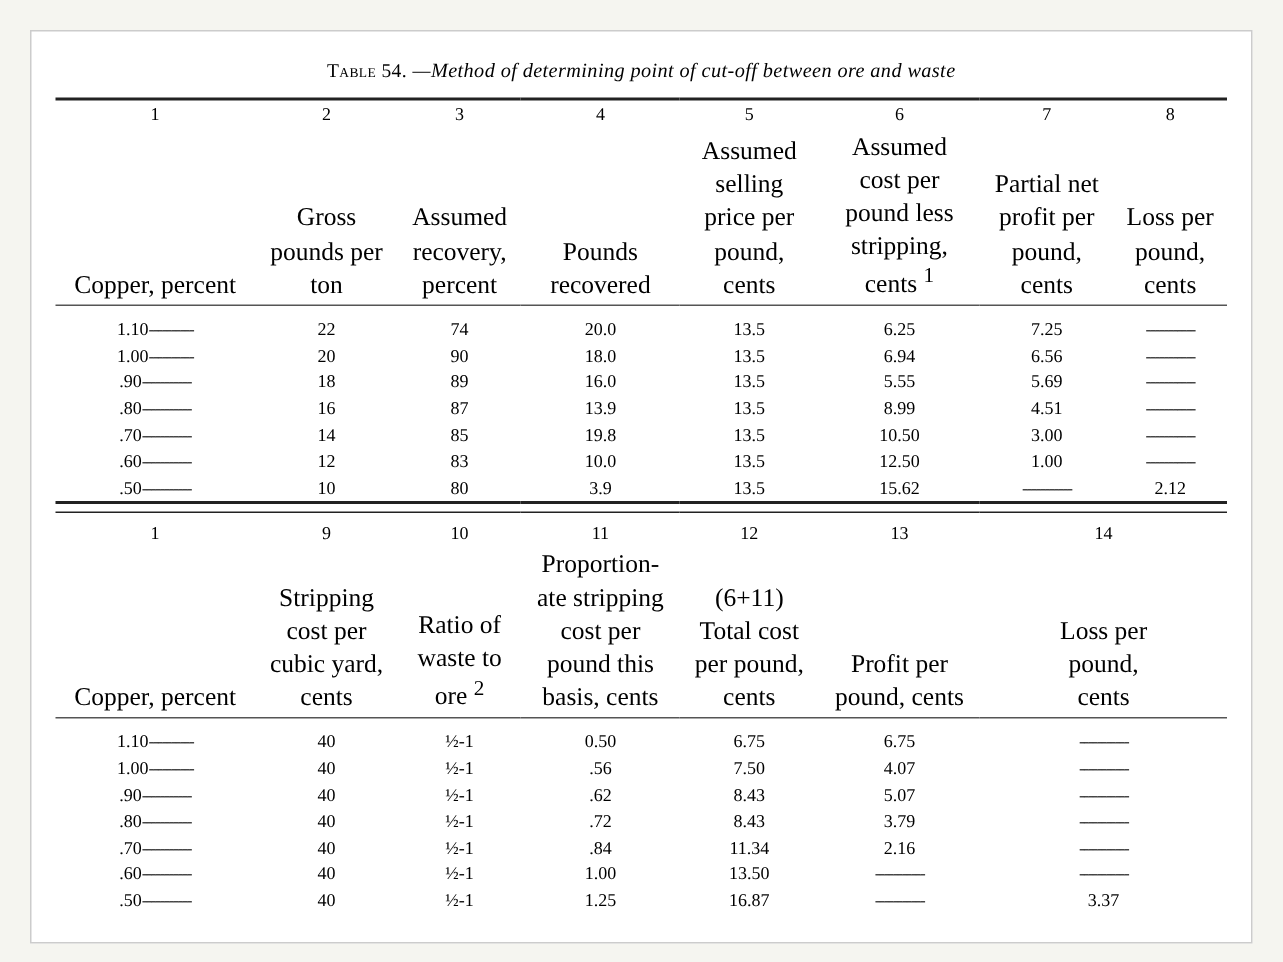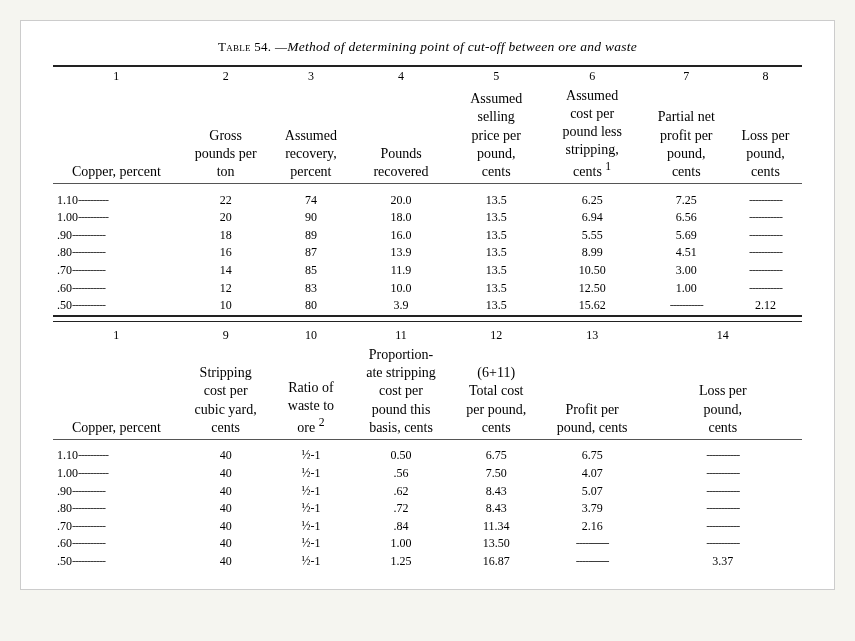--- a/index.html
+++ b/index.html
@@ -10,21 +10,21 @@
       display: flex;
       justify-content: center;
       align-items: flex-start;
       padding: 20px;
       min-height: 641px;
       width: 855px;
     }
     .page {
       background: #fff;
       width: 820px;
-      padding: 18px 32px;
+      padding: 18px 16px;
       border: 1px solid #ccc;
     }
     .table-title {
       text-align: center;
       font-size: 13.5px;
       margin-bottom: 10px;
       font-style: italic;
       letter-spacing: 0.02em;
     }
     .table-title span.label {
@@ -38,40 +38,40 @@
       font-size: 12px;
     }
     th, td {
       border: none;
       padding: 2px 4px;
       text-align: center;
       vertical-align: bottom;
       line-height: 1.3;
     }
     td.left-col {
-      text-align: left;
+      text-align: center;
     }
     .top-border {
       border-top: 2px solid #222;
     }
     .header-bottom {
       border-bottom: 1px solid #555;
     }
     .col-num-row th {
       font-style: normal;
       font-weight: normal;
       font-size: 12px;
       border-bottom: none;
       vertical-align: top;
       padding-bottom: 0;
     }
     .col-header-row th {
       font-weight: normal;
       vertical-align: bottom;
-      font-size: 14px;
+      font-size: 17px;
       border-top: none;
       text-align: center;
     }
     .data-row td {
       padding: 1px 4px;
     }
     .dashes {
       letter-spacing: -1px;
       color: #333;
     }
@@ -153,21 +153,21 @@
         <td>13.9</td>
         <td>13.5</td>
         <td>8.99</td>
         <td>4.51</td>
         <td><span class="dashes">-----------</span></td>
       </tr>
       <tr class="data-row">
         <td class="left-col">.70<span class="dashes">-----------</span></td>
         <td>14</td>
         <td>85</td>
-        <td>11.9</td>
+        <td>19.8</td>
         <td>13.5</td>
         <td>10.50</td>
         <td>3.00</td>
         <td><span class="dashes">-----------</span></td>
       </tr>
       <tr class="data-row">
         <td class="left-col">.60<span class="dashes">-----------</span></td>
         <td>12</td>
         <td>83</td>
         <td>10.0</td>

